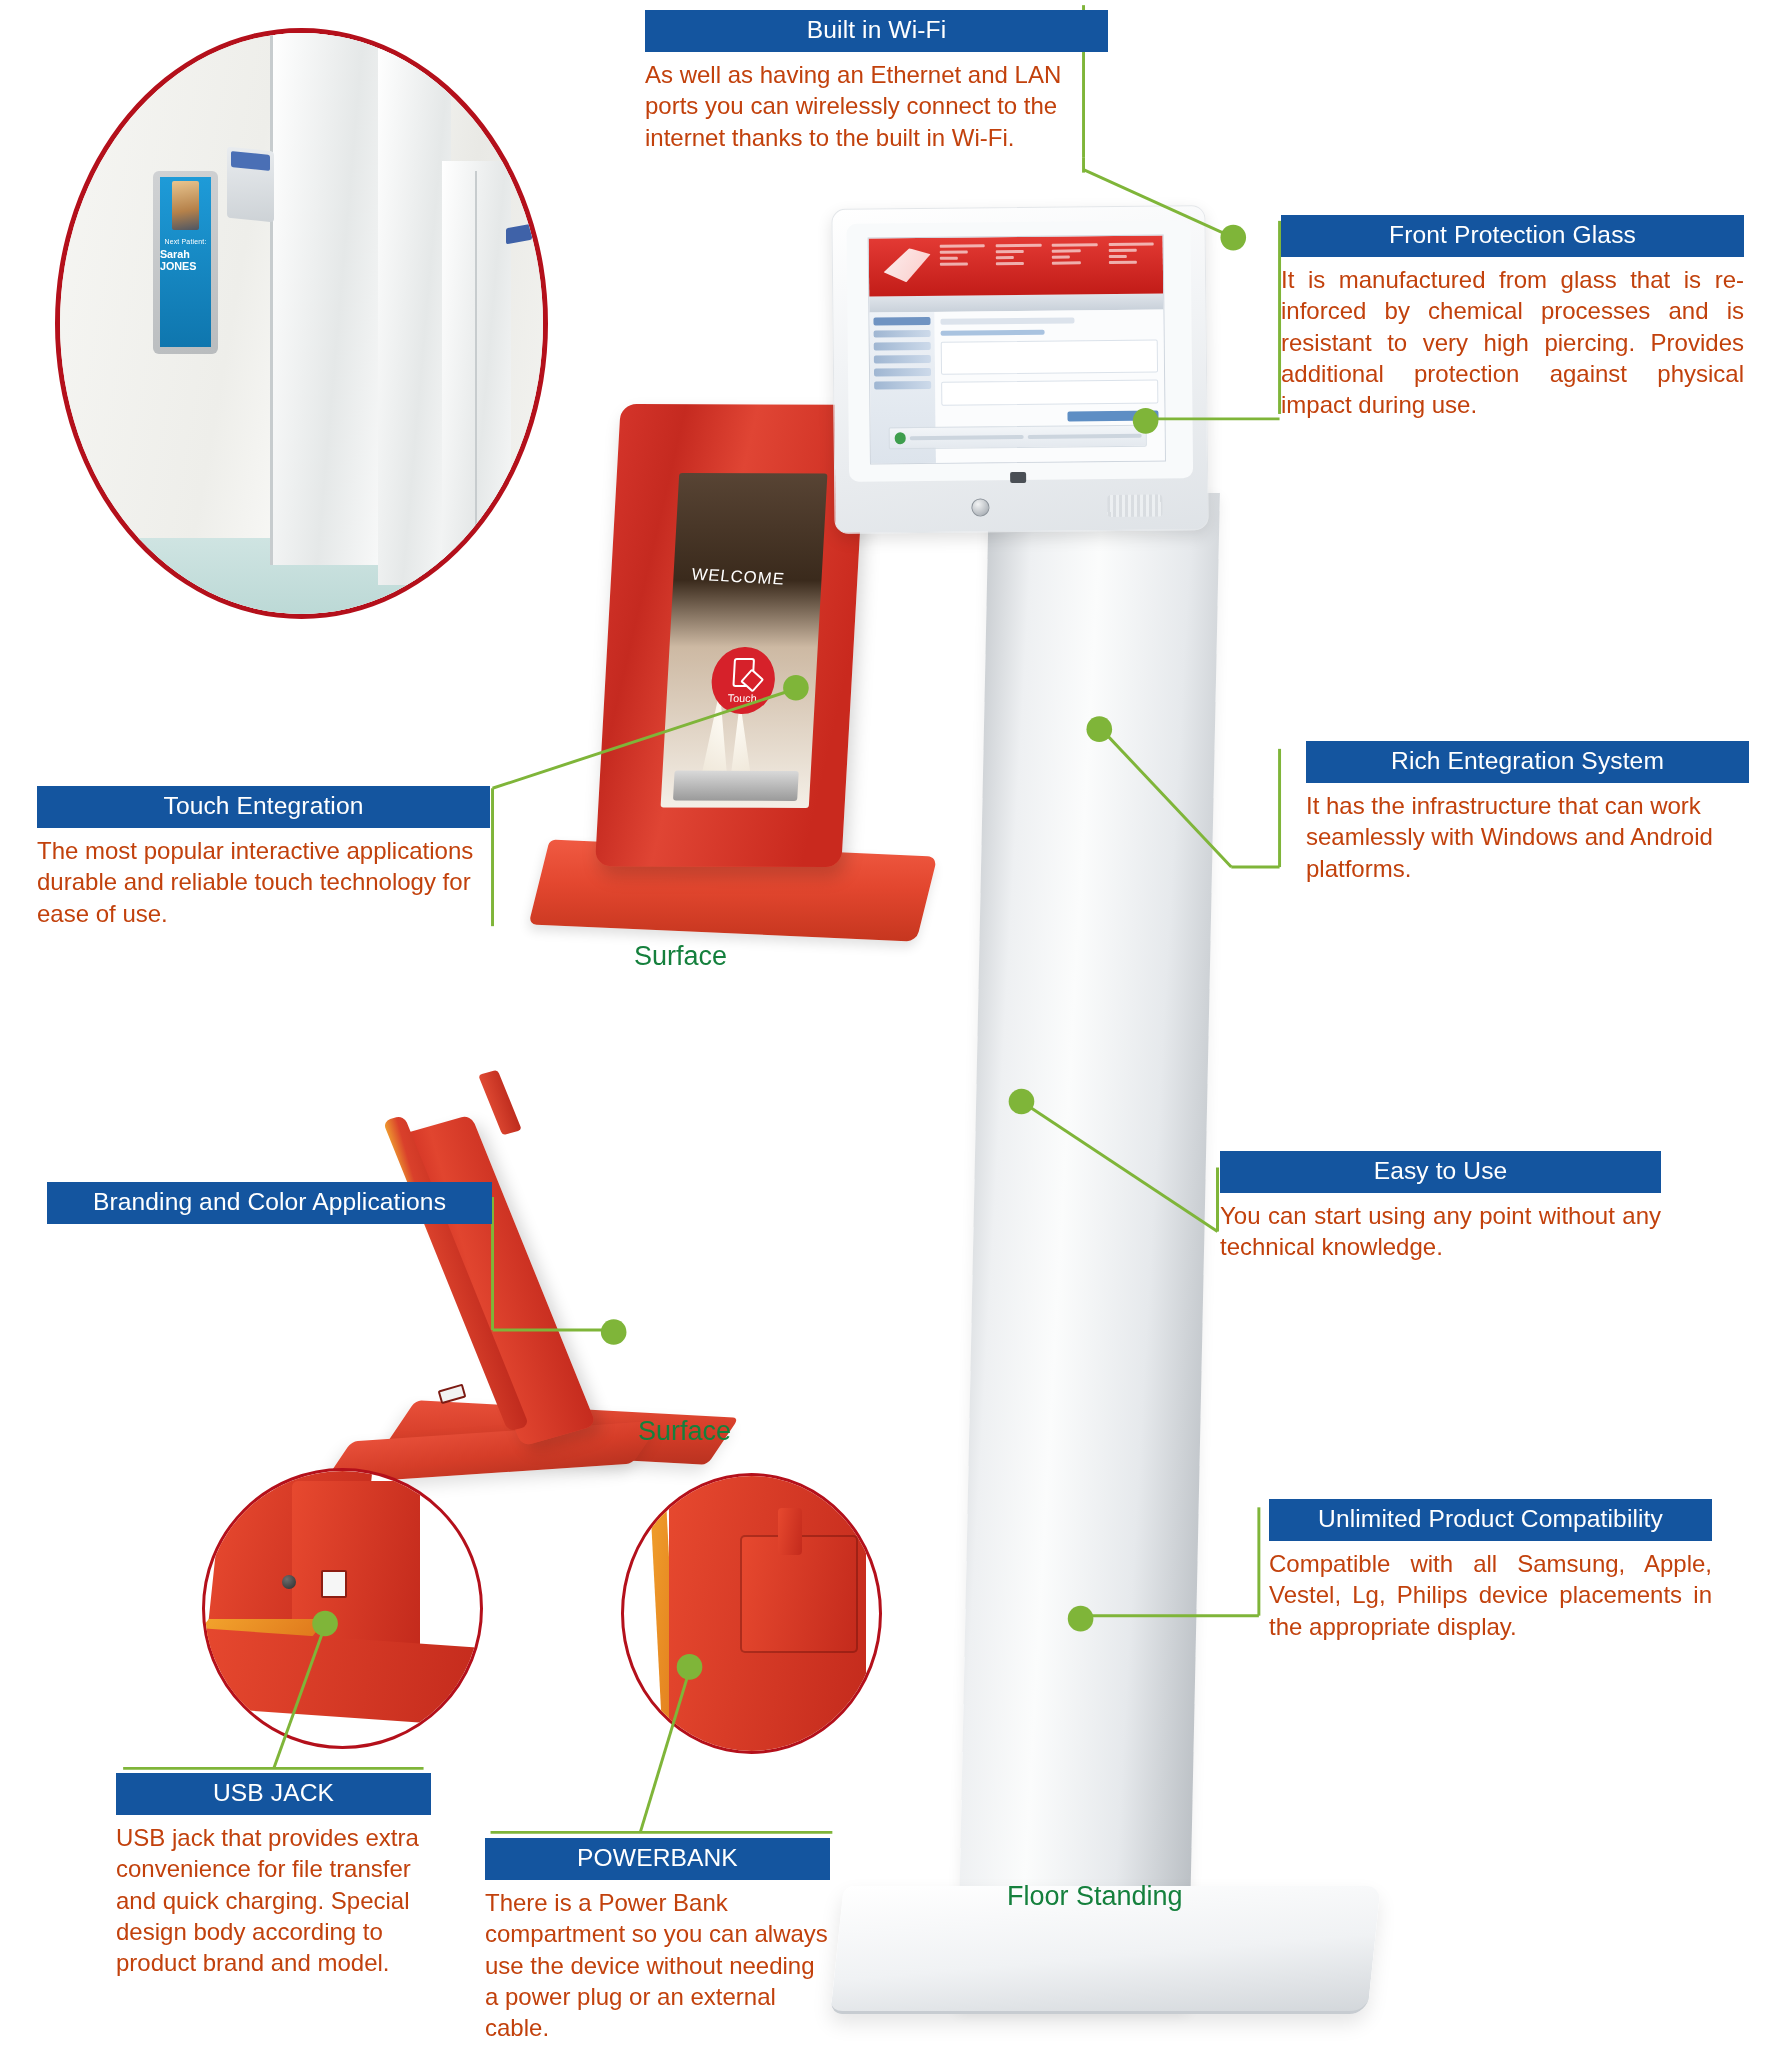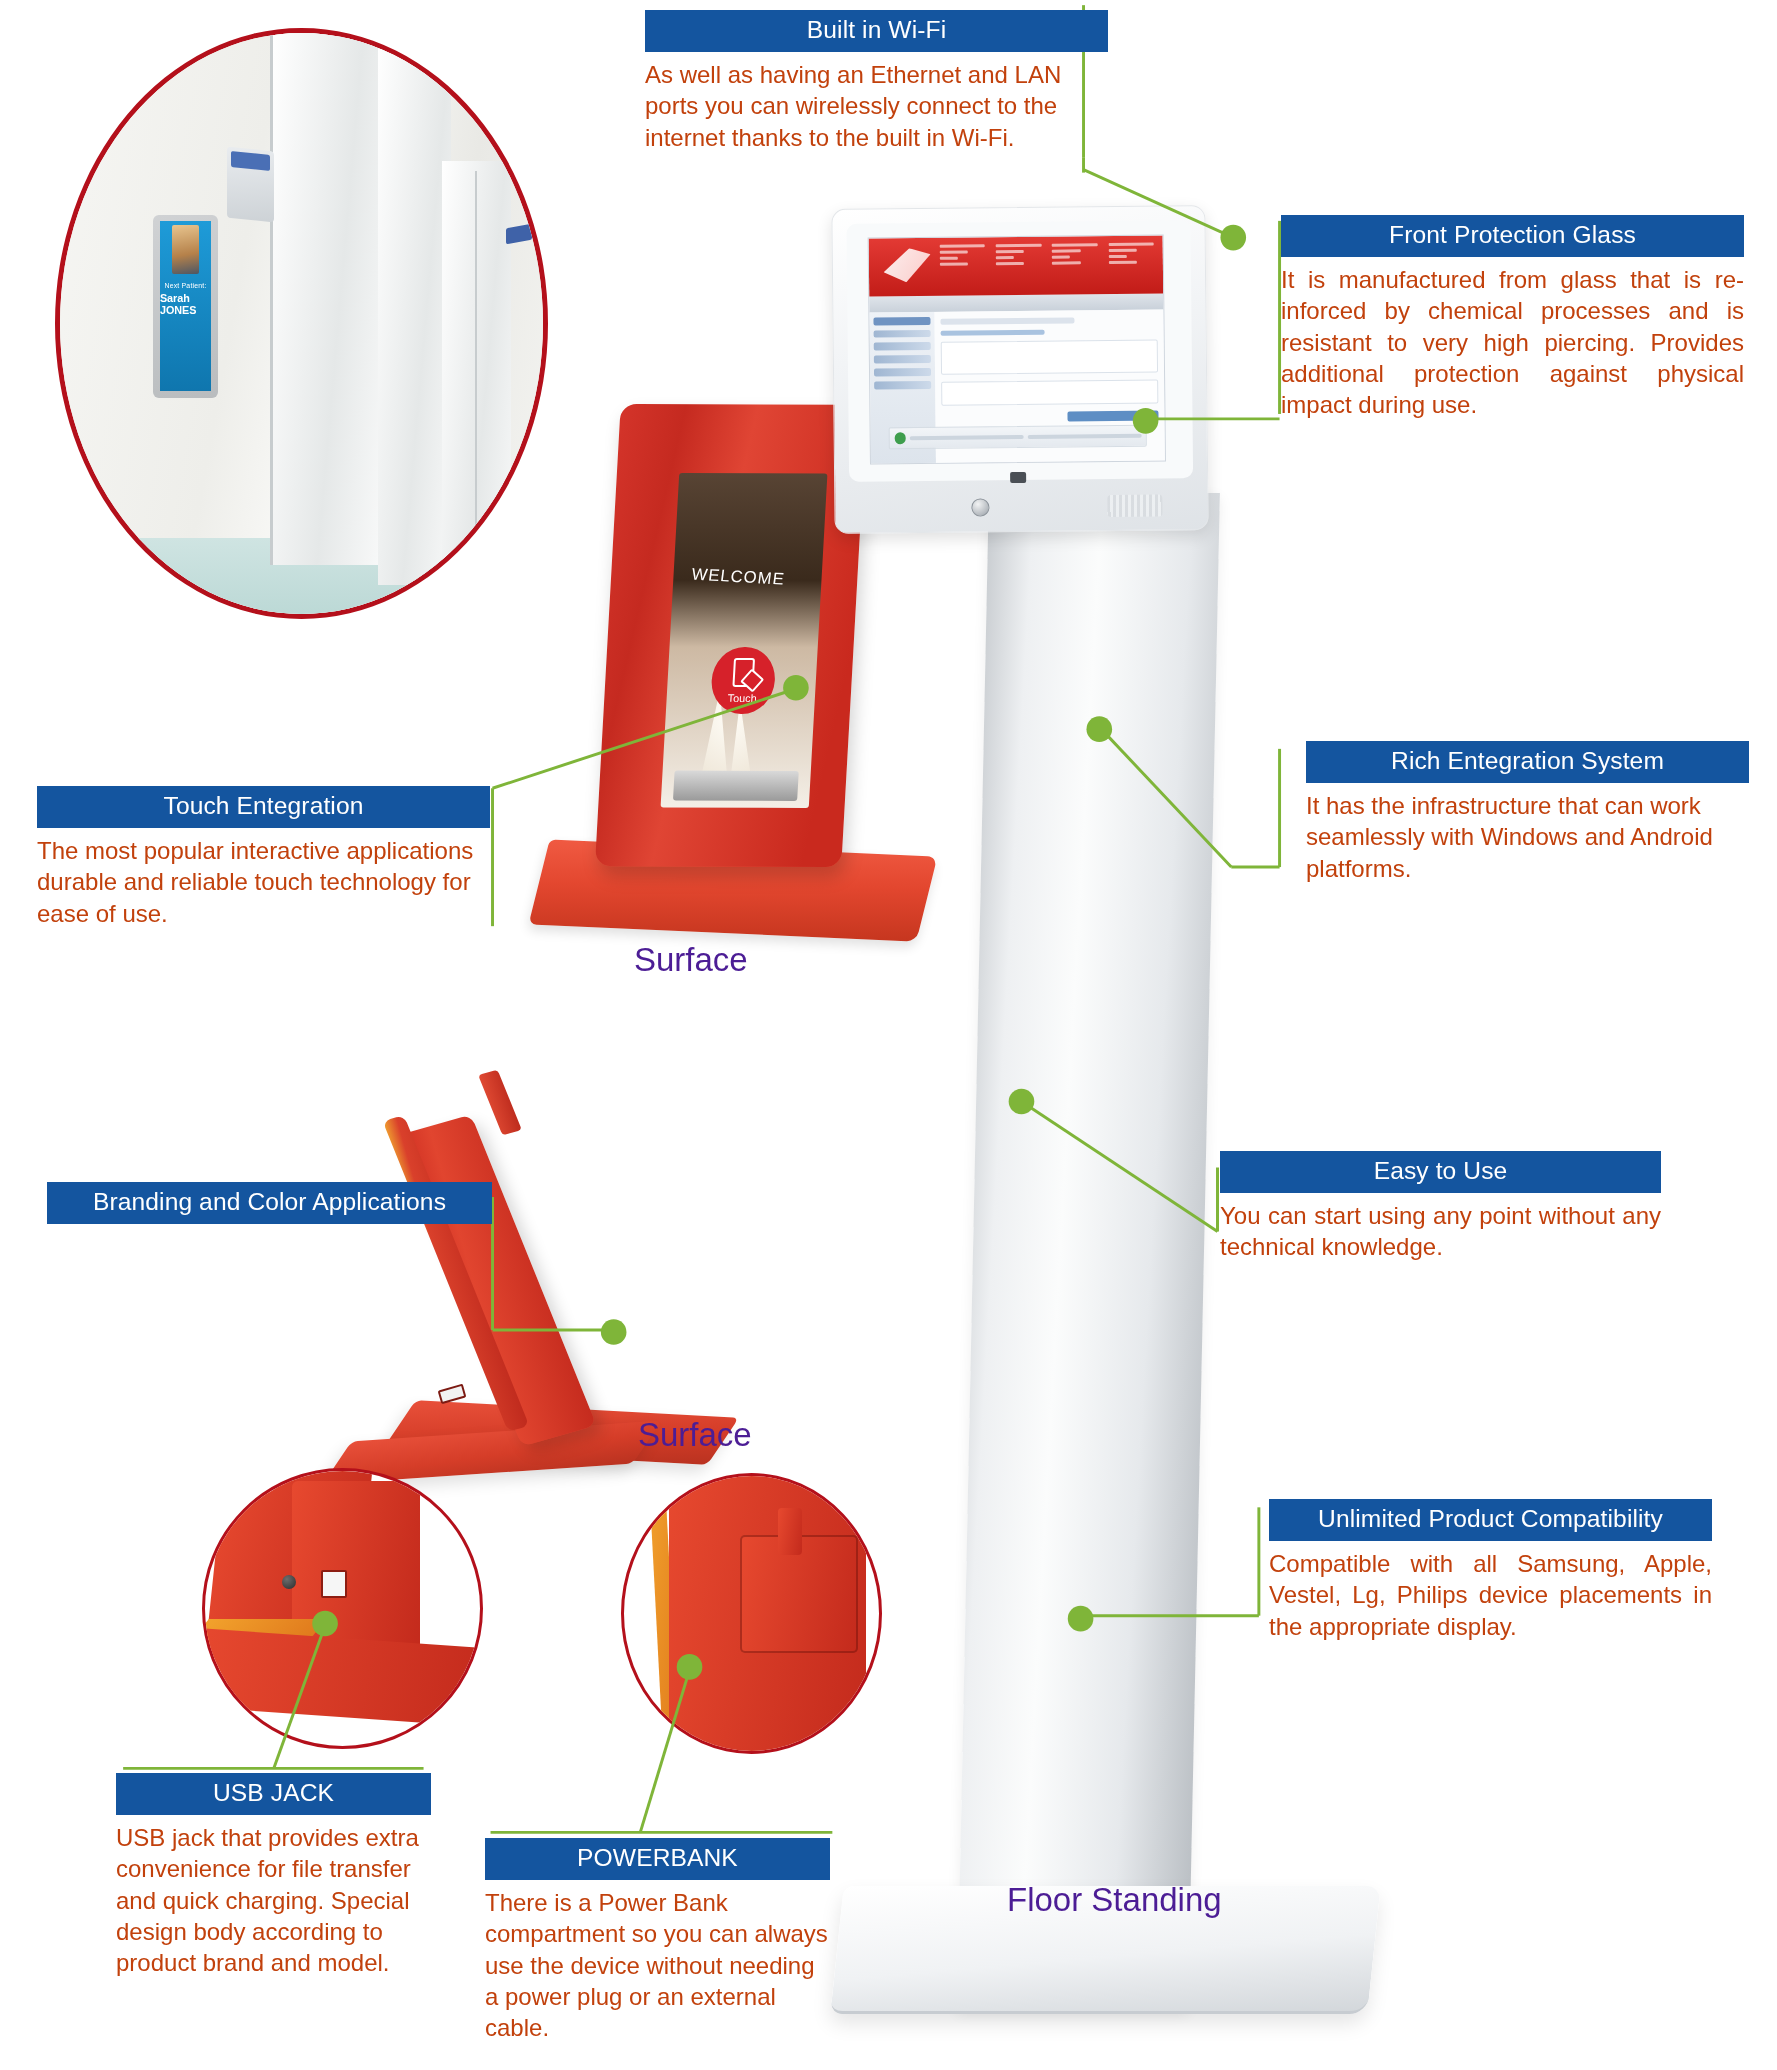--- a/index.html
+++ b/index.html
@@ -46,21 +46,21 @@
     background: #f2f2ef;
   }
   .hall-wall { position:absolute; left:0; top:0; width:100%; height:100%;
     background: linear-gradient(100deg,#f6f6f3 0%,#eeeeea 38%,#f9f9f7 55%,#e9e9e5 75%,#f4f4f1 100%); }
   .hall-floor { position:absolute; left:0; bottom:0; width:100%; height:13%;
     background: linear-gradient(180deg,#cfe4e2 0%,#bcd9d6 100%); }
   .door-col { position:absolute; background: linear-gradient(95deg,#ffffff,#e5e8e8 60%,#f7f8f8); }
   .door-edge { position:absolute; background:#c7ccce; }
   .wall-screen {
     position:absolute; background:linear-gradient(160deg,#d0d2d4,#b9bcbe);
-    border-radius:5.9px; padding:6.9px;margin-top:44px;
+    border-radius:5.9px; padding:6.9px;
   }
   .wall-screen-inner {
     width:100%; height:100%; background:linear-gradient(180deg,#1e9bd8,#0f76ae);
     display:flex; flex-direction:column; align-items:center; padding-top:6%;
   }
   .ws-portrait { width:52%; height:30%; background:linear-gradient(170deg,#e8c58f,#b5814a 60%,#4d5664); border-radius:2px; }
   .ws-label { color:#fff; font-size:6.9px; margin-top:14%; letter-spacing:0.2px; }
   .ws-name { color:#fff; font-size:10.8px; font-weight:bold; margin-top:3px; }
   .sign-plate { position:absolute; background:linear-gradient(170deg,#e9ecef,#cdd2d6); border-radius:3.9px; padding:3.9px; }
   .sign-plate-bar { width:100%; height:26%; background:#4a6fb5; border-radius:2px; }
@@ -181,21 +181,21 @@
     transform: skewX(-6deg);
     box-shadow: 0 9.9px 19.7px rgba(0,0,0,.10);
     border-bottom:3px solid #c7ccd1;
   }
 
   
   .detail-circle { position:absolute; border-radius:50%; border:3.9px solid #b4101b; overflow:hidden; background:#fff; }
   .dc-red { position:absolute; background:linear-gradient(100deg,#e7492f,#c32a1c); }
   .dc-orange { position:absolute; background:linear-gradient(100deg,#f2a22c,#e07a1d); }
 
-  .caption { position:absolute; font-size:33px; color:#4c1d95; }
+  .caption { position:absolute; font-size:27px; color:#15803d; }
 </style>
 </head>
 <body>
 
 <div id="stage">
 
   <div class="circle-photo" style="left:55px; top:27.6px; width:493px; height:591px;">
     <div class="hall-wall"></div>
     <div class="hall-floor"></div>
     <div class="door-col" style="left:212px; top:0; width:106px; height:532px;"></div>

